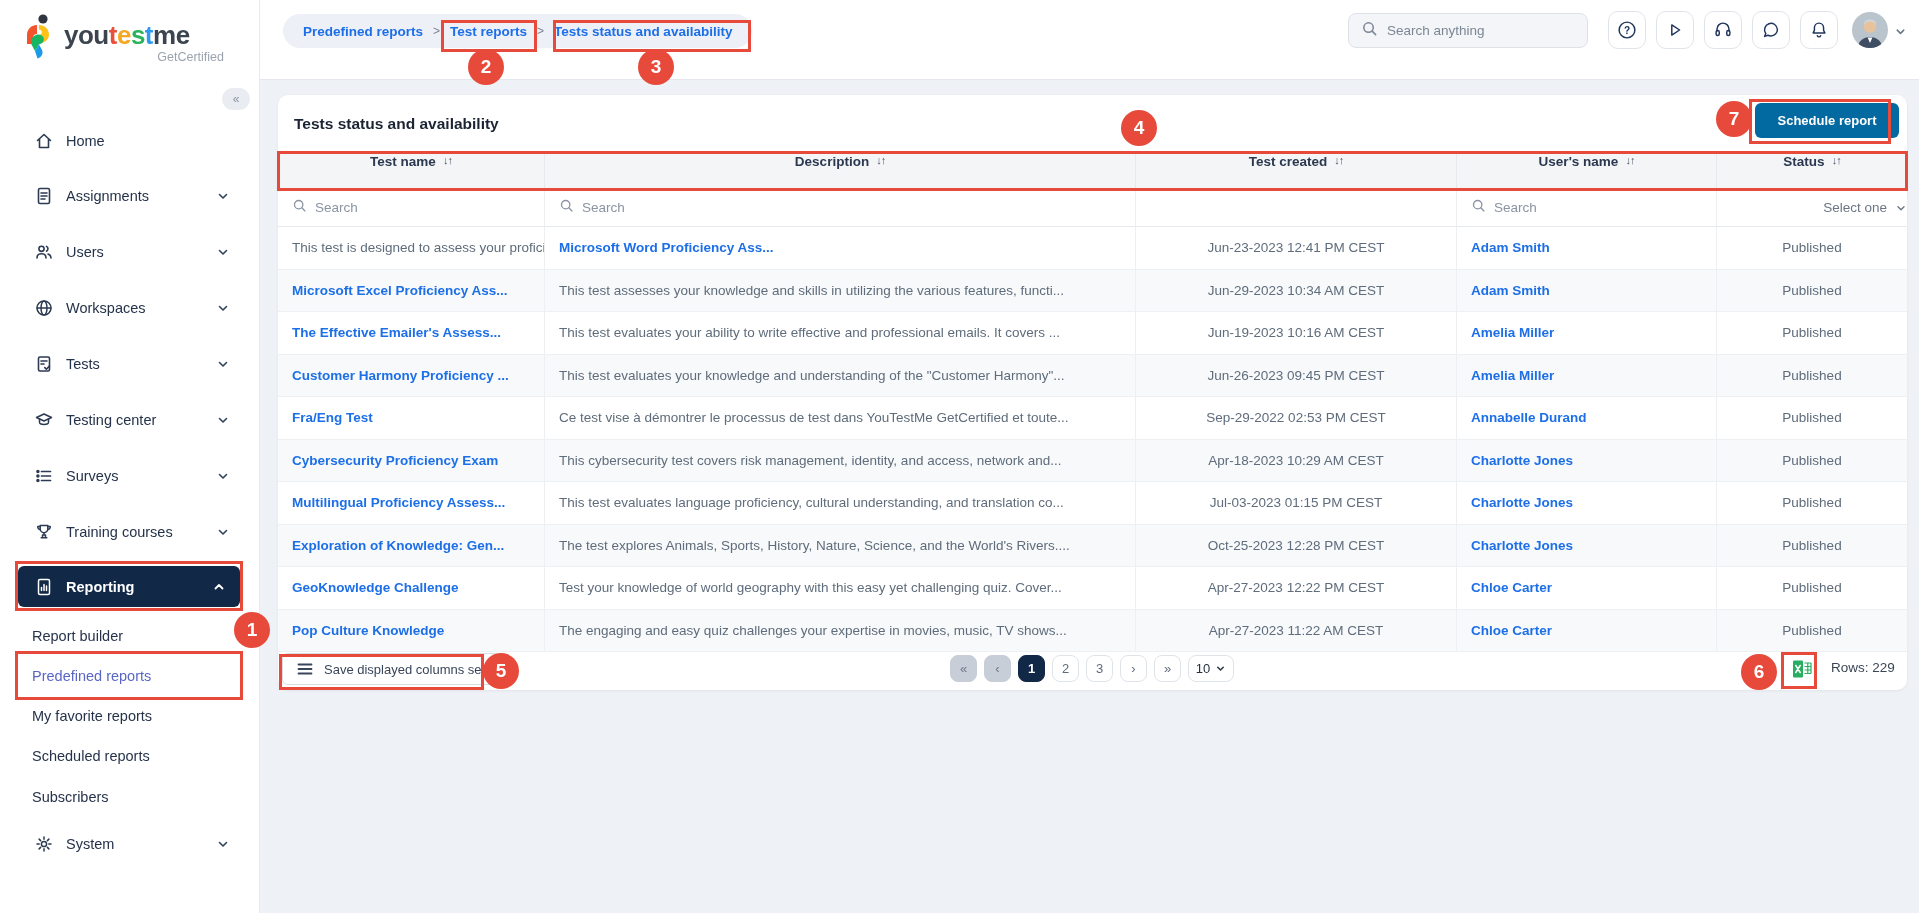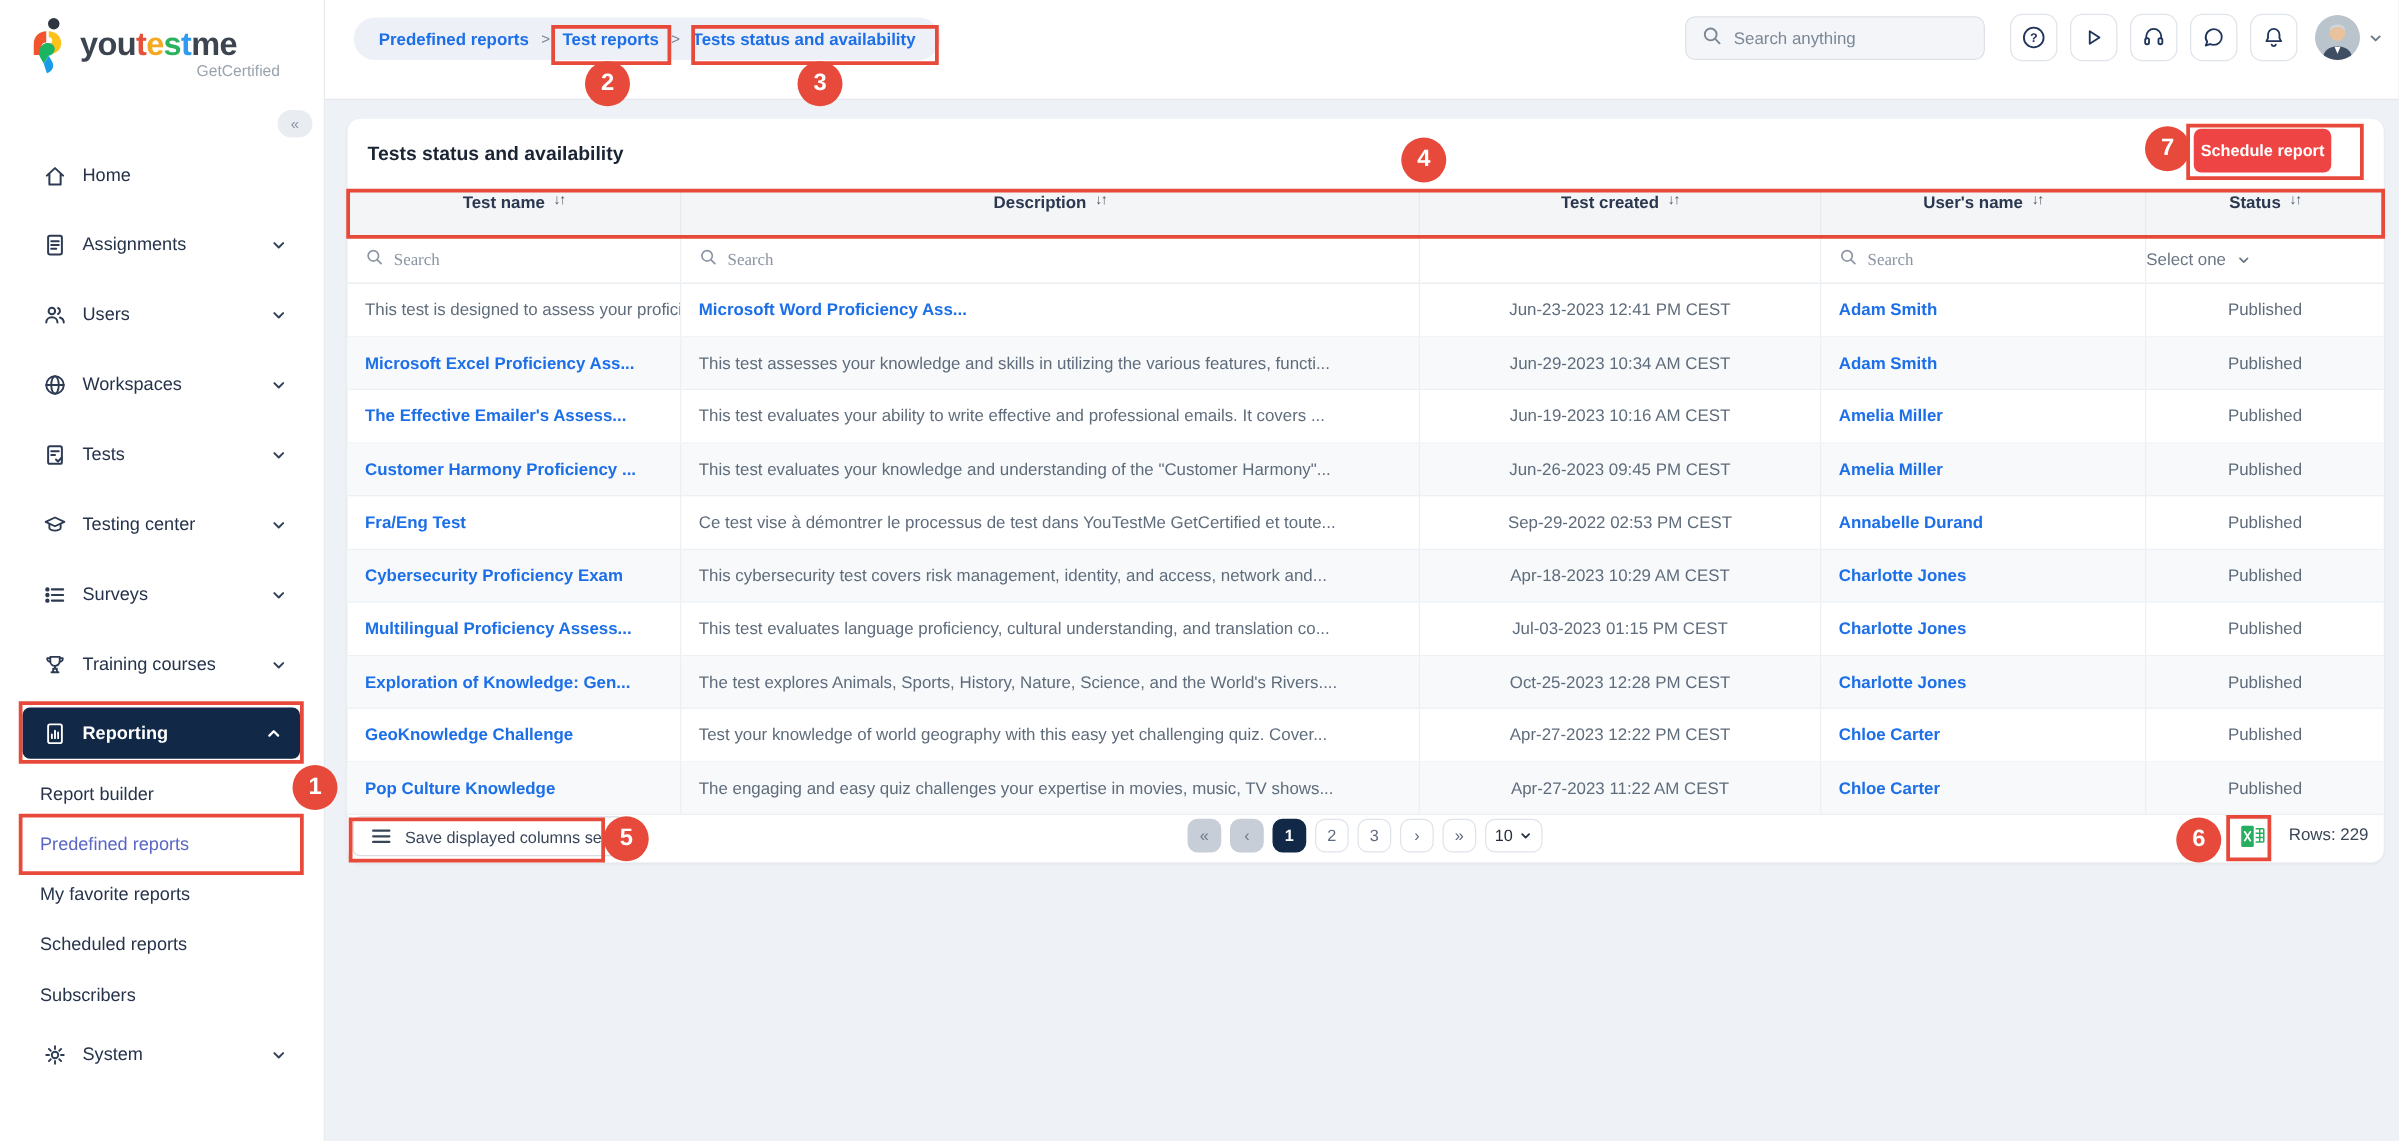--- a/index.html
+++ b/index.html
@@ -38,34 +38,34 @@
   .search-box input { border:none; outline:none; background:transparent; font-size:13.5px; color:#3c4858; width:170px; font-family:inherit; }
   .search-box input::placeholder { color:#7c8795; }
   .iconbar { position:absolute; left:1608px; top:11px; display:flex; gap:10px; z-index:6; }
   .icon-btn { width:38px; height:38px; border:1px solid #dfe3ea; border-radius:10px; background:#ffffff; display:flex; align-items:center; justify-content:center; color:#20355c; cursor:pointer; }
   .avatar { position:absolute; left:1852px; top:12px; width:36px; height:36px; border-radius:50%; overflow:hidden; cursor:pointer; z-index:6; }
   .avatar-chev { position:absolute; left:1894px; top:24px; color:#6b7684; z-index:6; }
 
   
   .panel { position:absolute; left:278px; top:95px; width:1629px; height:595px; background:#ffffff; border-radius:10px; box-shadow:0 1px 3px rgba(20,30,50,.06); z-index:4; }
   .panel-title { position:absolute; left:16px; top:20px; font-size:15.5px; font-weight:700; color:#1b2433; }
-  .schedule-btn { position:absolute; left:1477px; top:8px; width:110px; height:35px; background:#ef4444; color:#ffffff; font-size:13px; font-weight:700; border:none; border-radius:6px; display:flex; align-items:center; justify-content:center; cursor:pointer; font-family:inherit; }
+  .schedule-btn { position:absolute; left:1477px; top:8px; width:144px; height:35px; background:#0369a1; color:#ffffff; font-size:13px; font-weight:700; border:none; border-radius:6px; display:flex; align-items:center; justify-content:center; cursor:pointer; font-family:inherit; }
 
   .tgrid { display:grid; grid-template-columns:267px 591px 321px 260px 190px; }
   .thead { position:absolute; left:0; top:58px; width:1629px; height:36px; background:#f3f5f7; border-top:1px solid #e9edf1; border-bottom:1px solid #e9edf1; }
   .th { display:flex; justify-content:center; gap:7px; font-size:13.5px; font-weight:700; color:#2b3850; border-right:1px solid #e6eaee; }
   .th:last-child { border-right:none; }
   .sort { font-size:11px; color:#4a5568; letter-spacing:-1px; }
 
   .searchrow { position:absolute; left:0; top:94px; width:1629px; height:38px; border-bottom:1px solid #e6eaee; }
   .sc { display:flex; align-items:center; gap:8px; padding-left:14px; border-right:1px solid #edf0f3; color:#8a94a2; }
   .sc:last-child { border-right:none; }
-  .sc input { border:none; outline:none; background:transparent; font-size:13.5px; color:#3c4858; width:80%; font-family:Liberation Serif, serif; }
+  .sc input { border:none; outline:none; background:transparent; font-size:13.5px; color:#3c4858; width:80%; font-family:Liberation Sans, sans-serif; }
   .sc input::placeholder { color:#8a94a2; }
-  .sc-select { justify-content:flex-start; padding-left:0; font-size:13.5px; color:#6b7684; cursor:pointer; }
+  .sc-select { justify-content:flex-end; padding-left:0; font-size:13.5px; color:#6b7684; cursor:pointer; }
 
   .tbody { position:absolute; left:0; top:132px; width:1629px; }
   .trow { height:42.5px; border-bottom:1px solid #eef1f4; }
   .trow.alt { background:#f7f9fb; }
   .cell { display:flex; align-items:center; font-size:13.5px; color:#5f6c7b; border-right:1px solid #edf0f3; overflow:hidden; white-space:nowrap; }
   .cell:last-child { border-right:none; }
   .c-name, .c-desc, .c-user { padding-left:14px; }
   .c-created, .c-status { justify-content:center; }
   .cell a { color:#1d6fe8; font-weight:700; text-decoration:none; cursor:pointer; }
 

